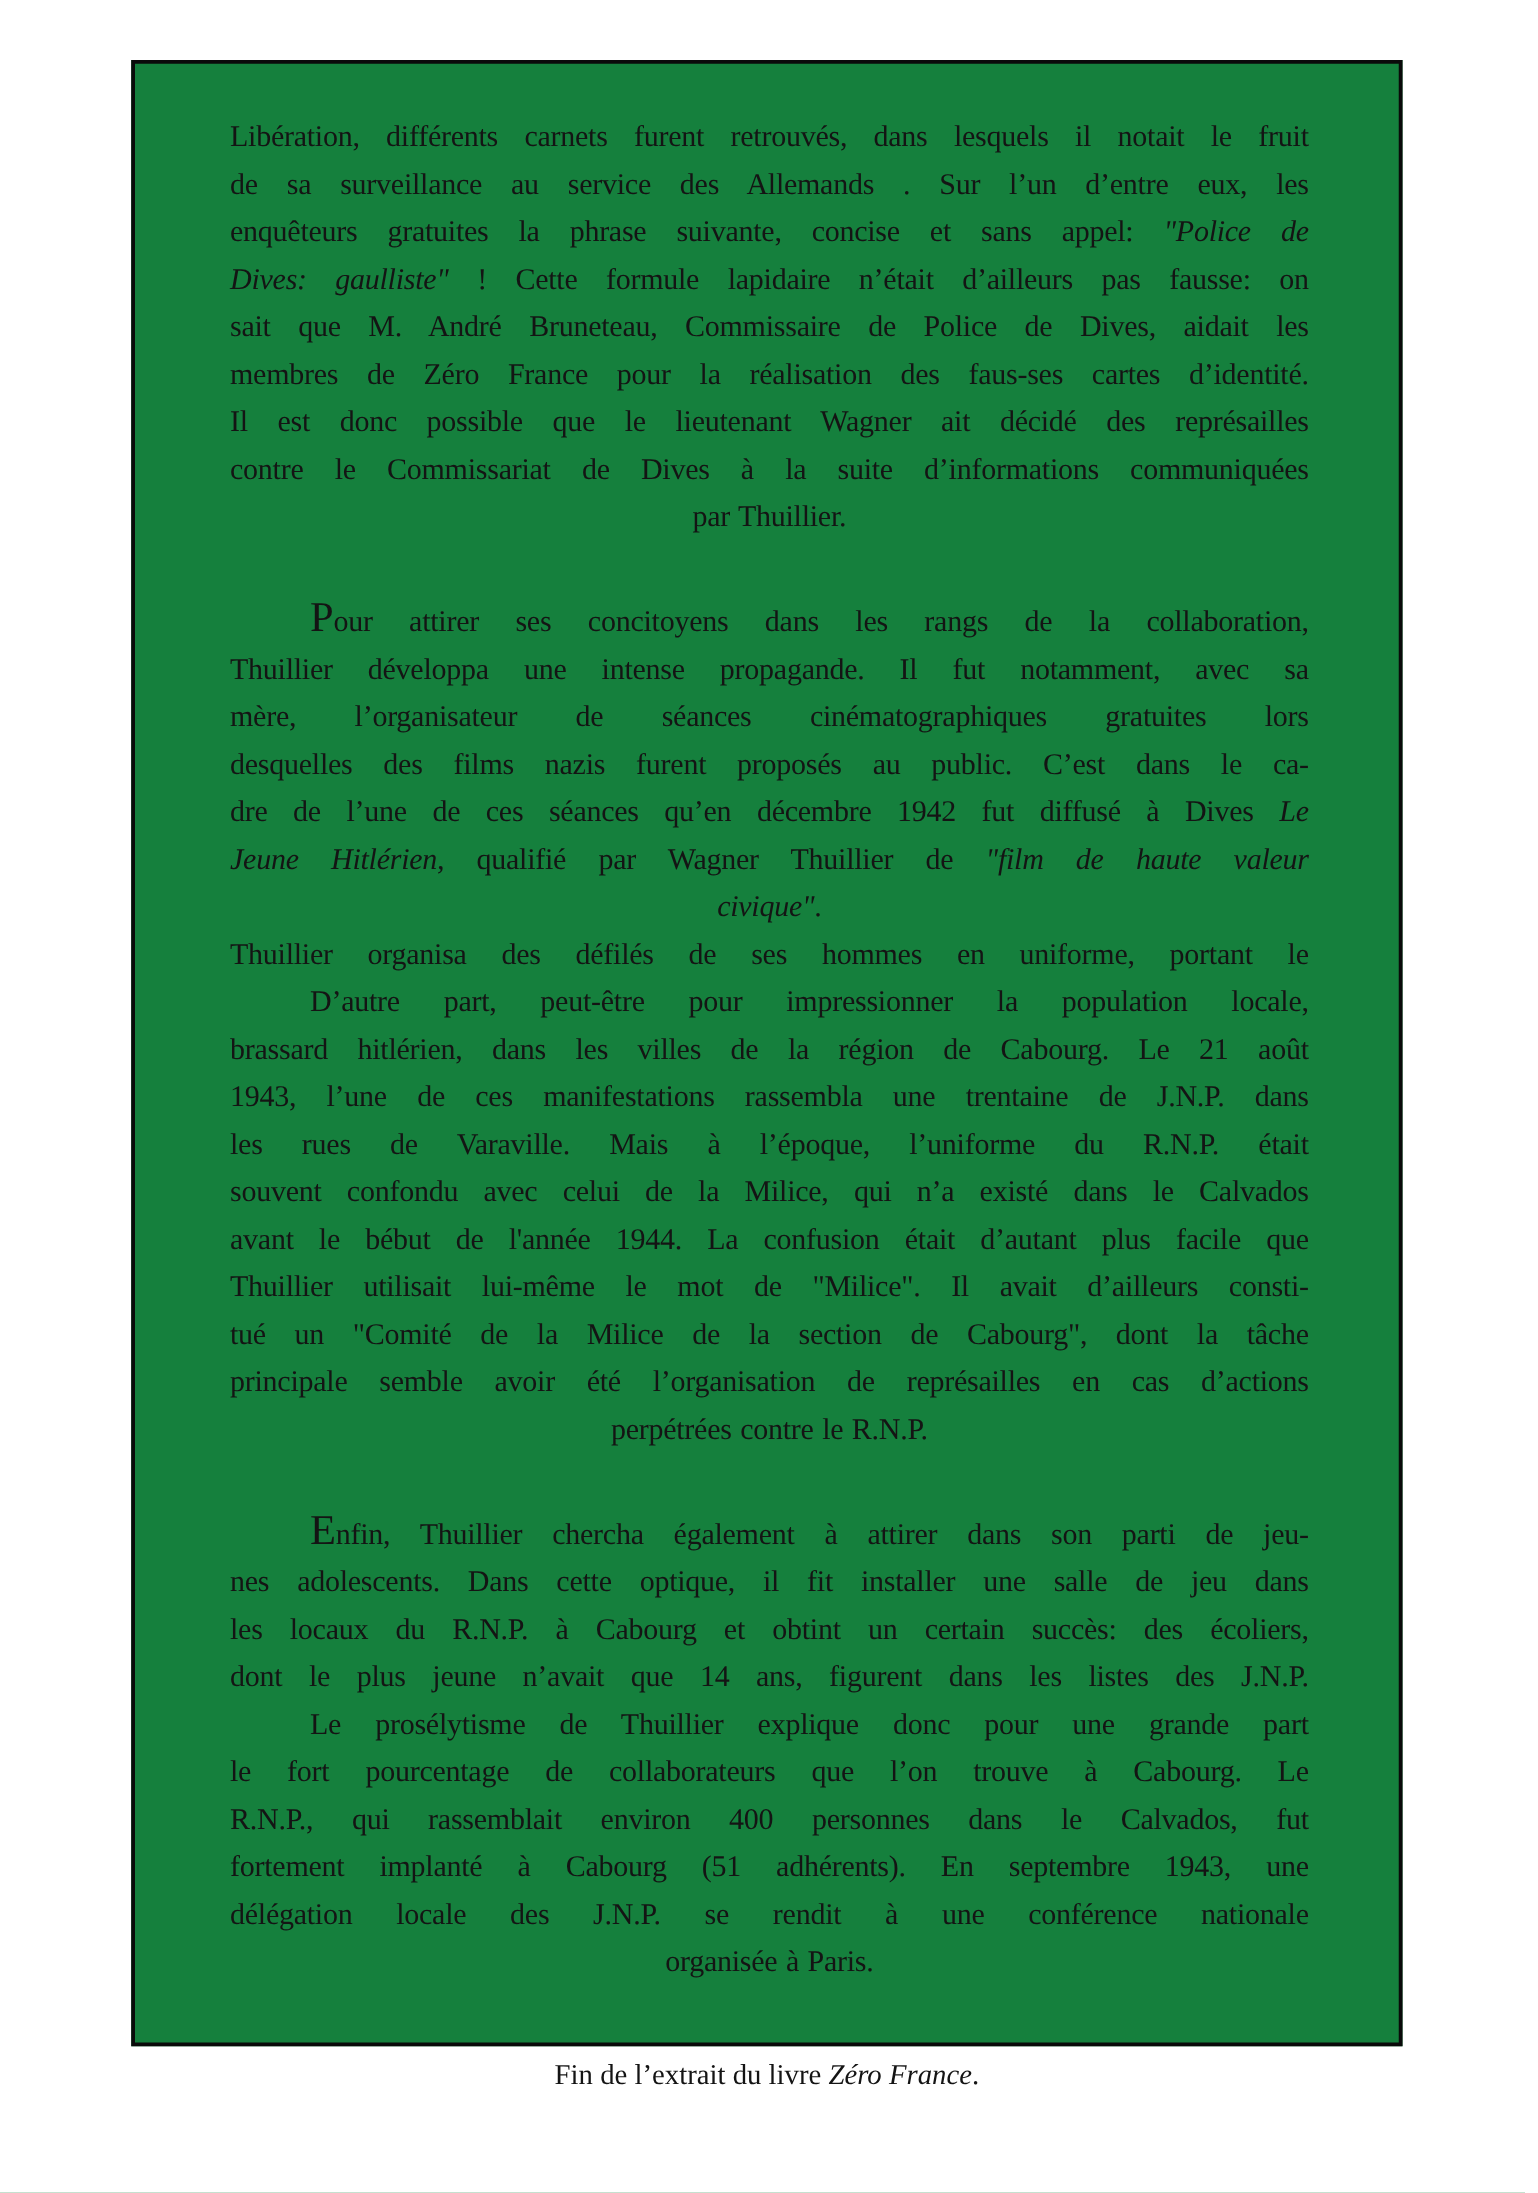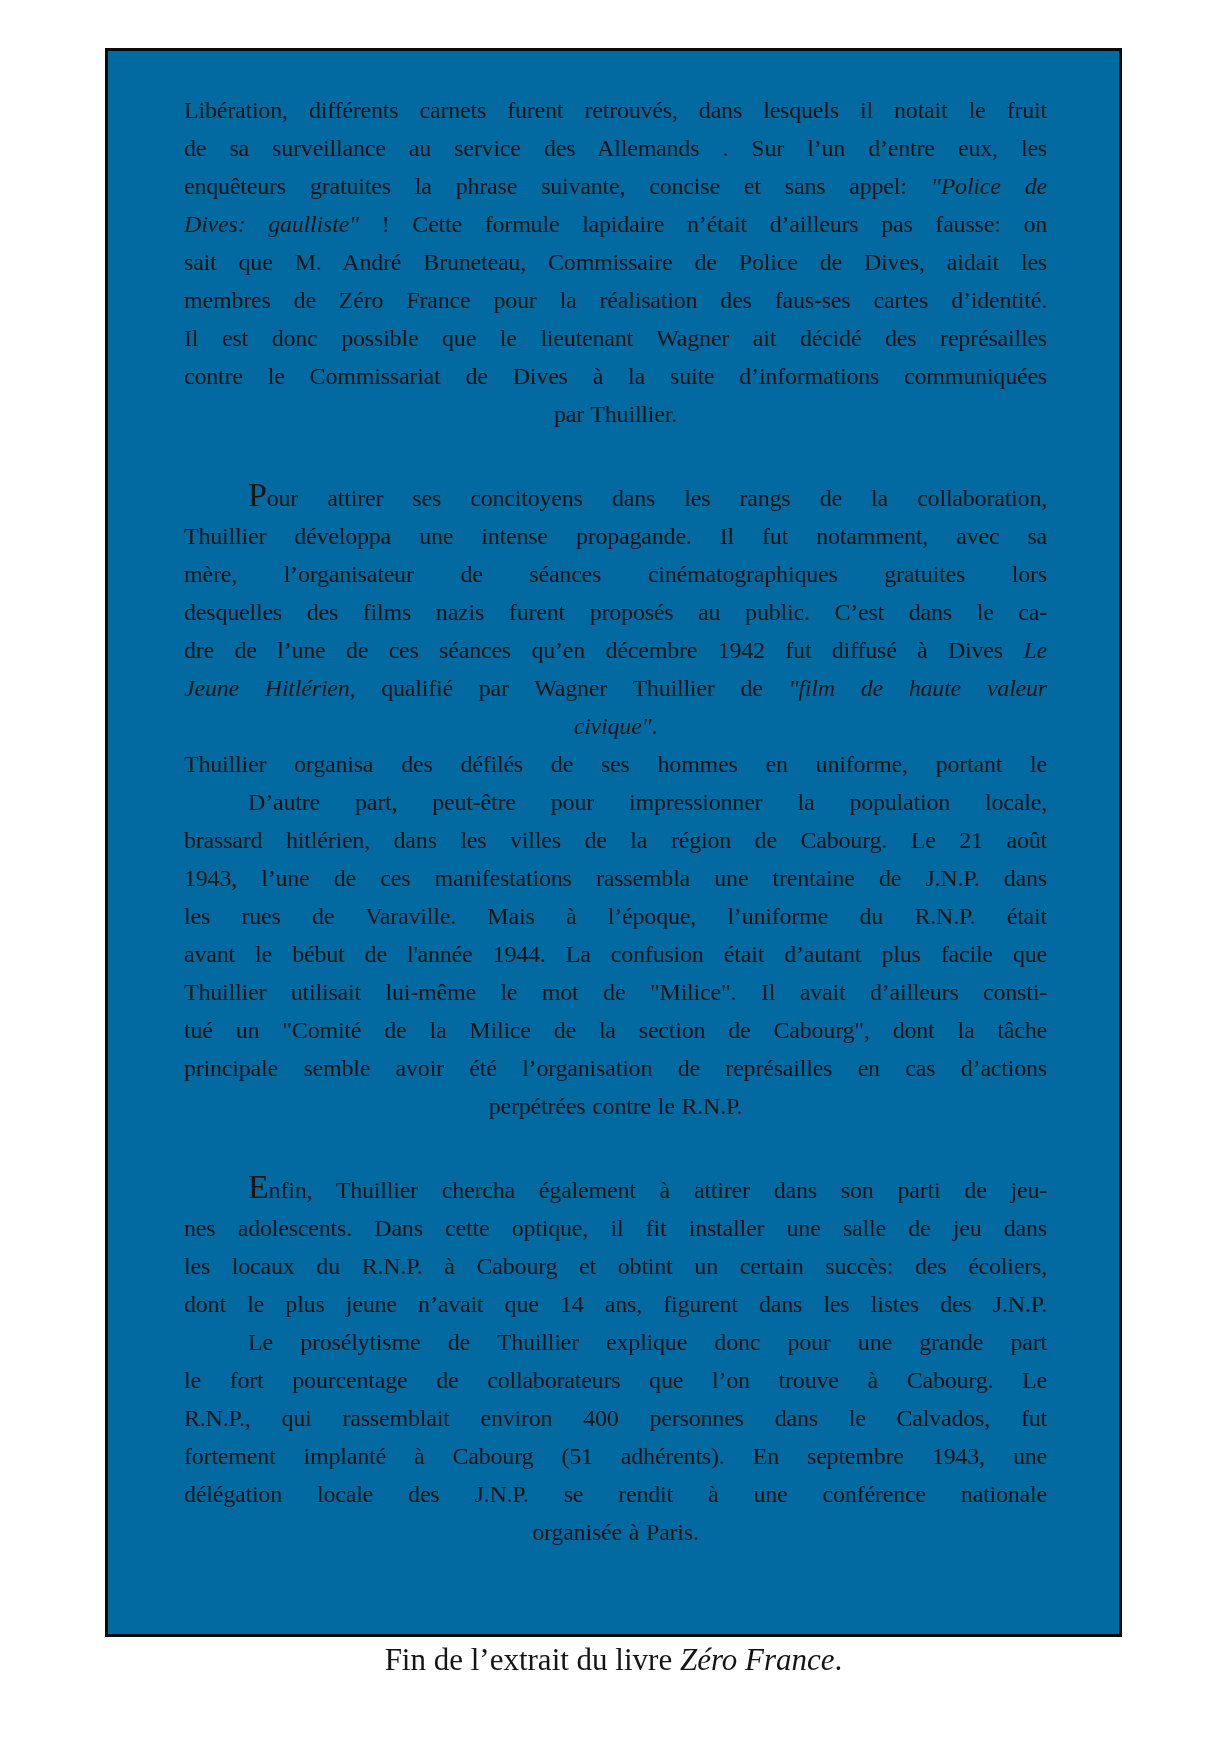--- a/index.html
+++ b/index.html
@@ -15,21 +15,21 @@
     color: #141414;
   }
   .page-frame {
     position: absolute;
     left: 105px;
     top: 48px;
     width: 1017px;
     height: 1589px;
     box-sizing: border-box;
     border: 3px solid #0a0a0a;
-    background: #0369a1;
+    background: #15803d;
     overflow: hidden;
   }
   .doc-text {
     padding: 40px 72px 0 76px;
     font-size: 24px;
     letter-spacing: -0.2px;
     word-spacing: 1px;
   }
   .para { margin: 0; }
   .line {
@@ -47,21 +47,21 @@
   .cap {
     font-size: 34px;
     line-height: 0;
   }
   .caption {
     position: absolute;
     left: 105px;
     top: 1645px;
     width: 1017px;
     text-align: center;
-    font-size: 31px;
+    font-size: 23px;
     line-height: 30px;
   }
 </style>
 </head>
 <body>
 
 <div class="page-frame">
   <div class="doc-text">
       <div class="para">
         <div class="line just"><span>Libération, différents carnets furent retrouvés, dans lesquels il notait le fruit</span></div>
@@ -83,20 +83,21 @@
         <div class="line just"><span>dre de l’une de ces séances qu’en décembre 1942 fut diffusé à Dives </span><span class="it">Le</span></div>
         <div class="line just"><span class="it">Jeune Hitlérien,</span><span> qualifié par Wagner Thuillier de </span><span class="it">"film de haute valeur</span></div>
         <div class="line"><span class="it">civique"</span><span>.</span></div>
       </div>
       <div class="para">
         <div class="line just"><span>Thuillier organisa des défilés de ses hommes en uniforme, portant le</span></div>
         <div class="line just ind"><span>D’autre part, peut-être pour impressionner la population locale,</span></div>
         <div class="line just"><span>brassard hitlérien, dans les villes de la région de Cabourg. Le 21 août</span></div>
         <div class="line just"><span>1943, l’une de ces manifestations rassembla une trentaine de J.N.P. dans</span></div>
         <div class="line just"><span>les rues de Varaville. Mais à l’époque, l’uniforme du R.N.P. était</span></div>
+        <div class="line just"><span>souvent confondu avec celui de la Milice, qui n’a existé dans le Calvados</span></div>
         <div class="line just"><span>avant le bébut de l'année 1944. La confusion était d’autant plus facile que</span></div>
         <div class="line just"><span>Thuillier utilisait lui-même le mot de "Milice". Il avait d’ailleurs consti-</span></div>
         <div class="line just"><span>tué un "Comité de la Milice de la section de Cabourg", dont la tâche</span></div>
         <div class="line just"><span>principale semble avoir été l’organisation de représailles en cas d’actions</span></div>
         <div class="line"><span>perpétrées contre le R.N.P.</span></div>
       </div>
       <div class="pgap"></div>
       <div class="para">
         <div class="line just ind"><span class="cap">E</span><span>nfin, Thuillier chercha également à attirer dans son parti de jeu-</span></div>
         <div class="line just"><span>nes adolescents. Dans cette optique, il fit installer une salle de jeu dans</span></div>

